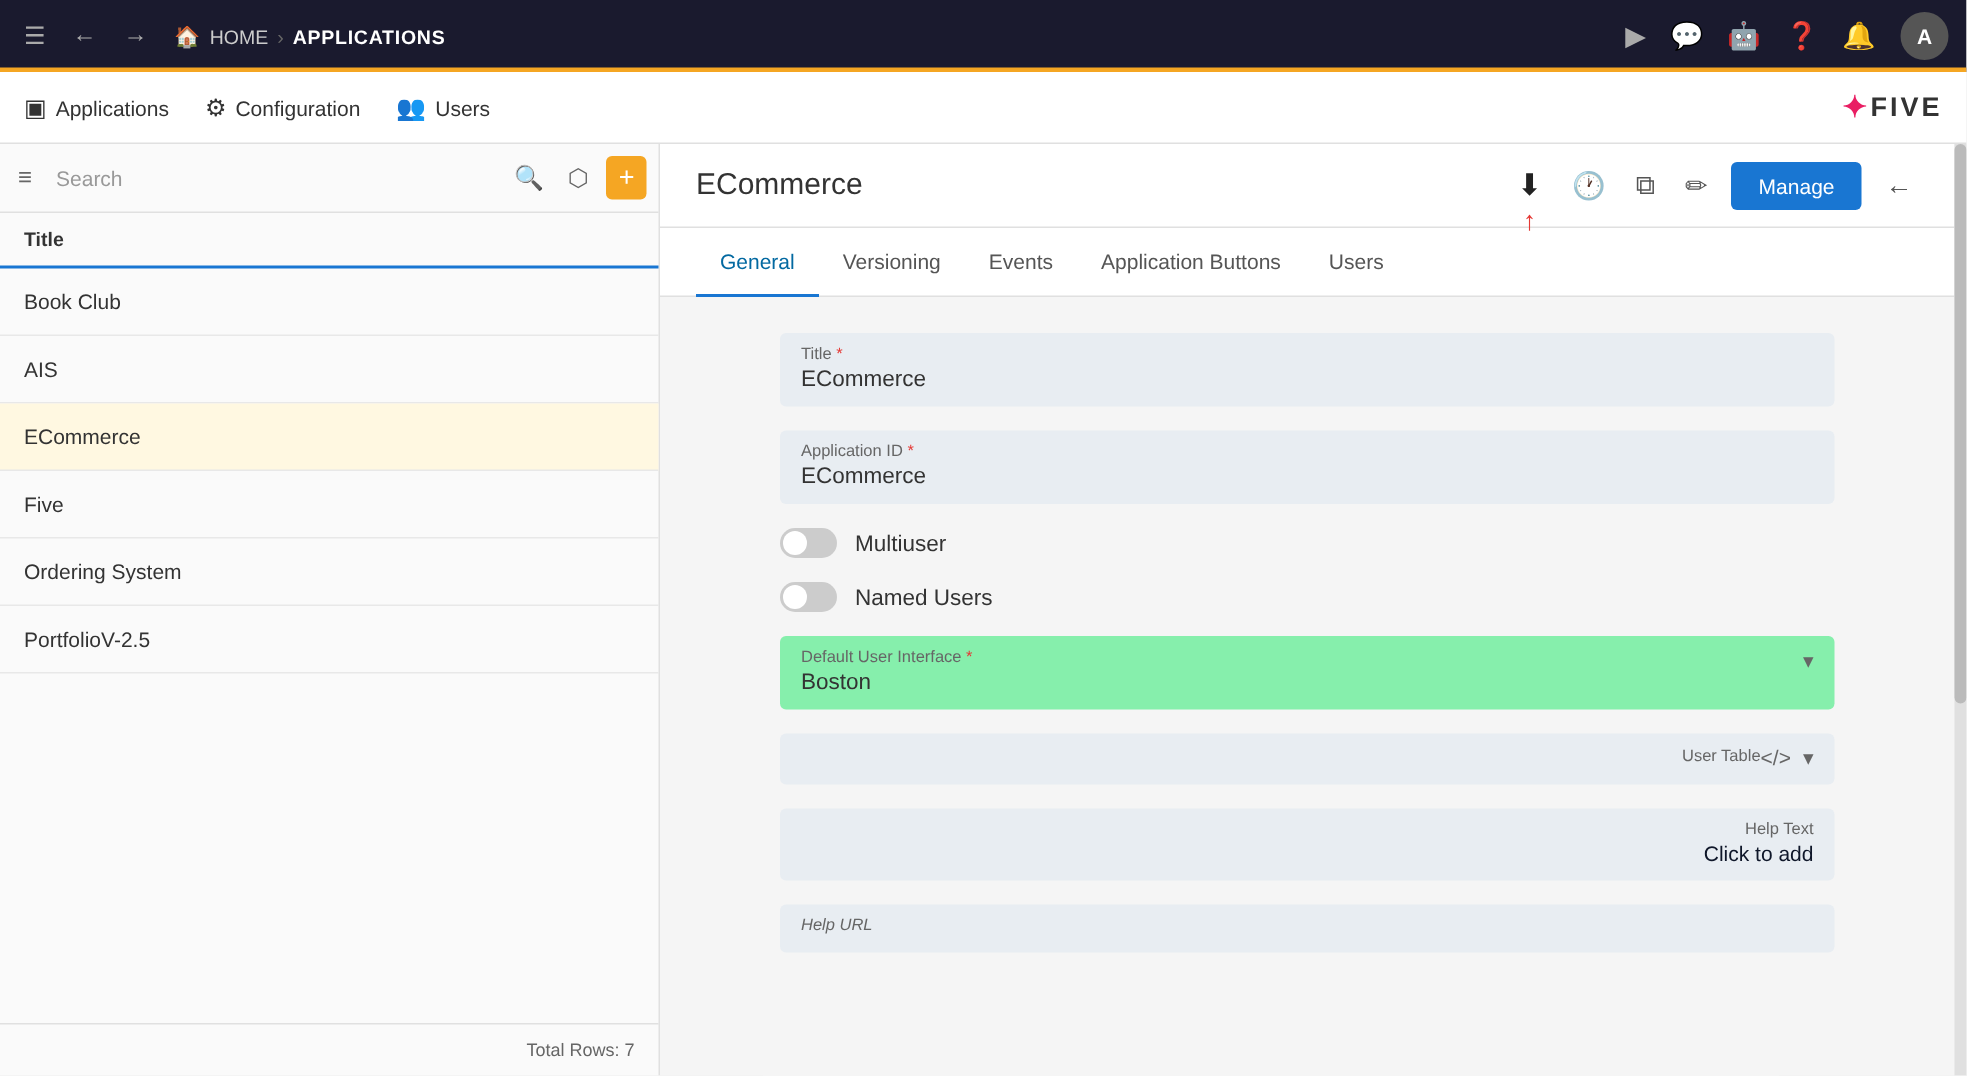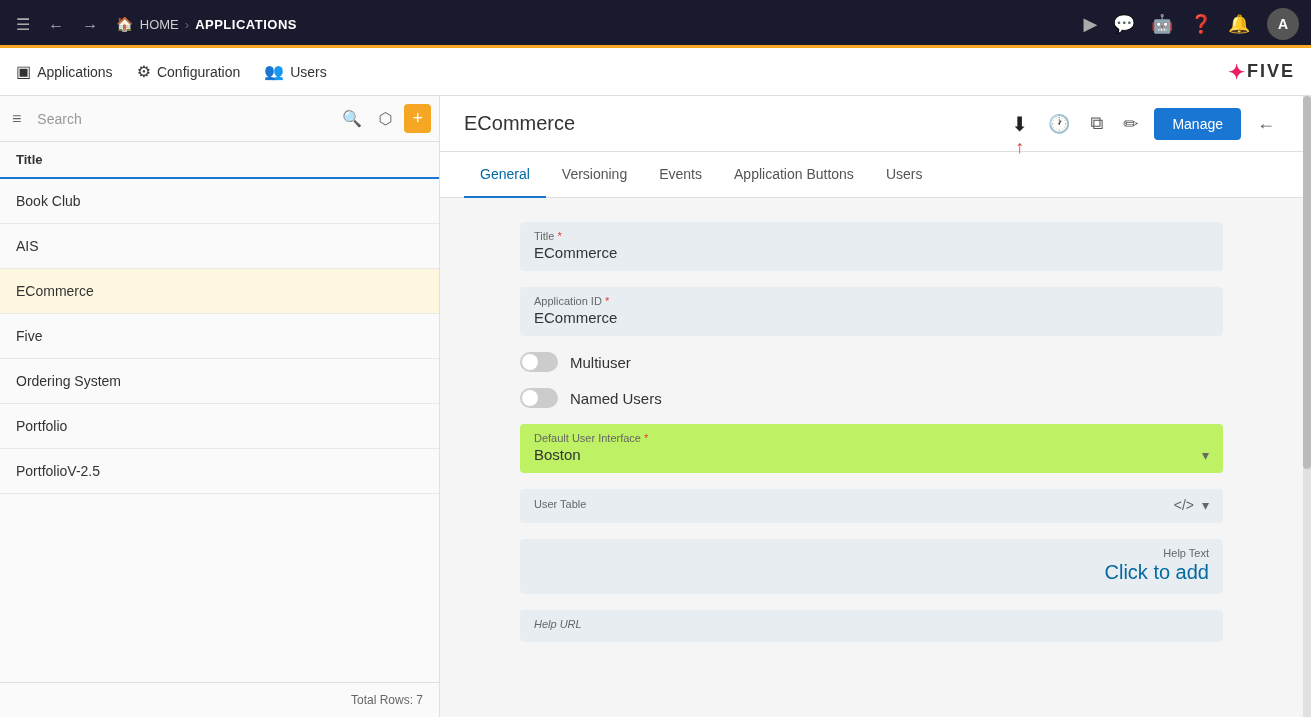--- a/index.html
+++ b/index.html
@@ -226,47 +226,47 @@
       position: absolute;
       top: 2px; left: 2px;
       width: 16px; height: 16px;
       background: #fff; border-radius: 50%;
       transition: left 0.2s;
     }
     .toggle-label { font-size: 15px; color: #333; }
 
     
     .dropdown-container {
-      background: #bef264;
+      background: #86efac;
       border-radius: 4px;
       padding: 8px 14px 10px;
-      display: flex; align-items: flex-end;
+      display: flex; align-items: flex-start;
     }
     .dropdown-content { flex: 1; }
     .dropdown-arrow { color: #666; font-size: 14px; }
 
     
     .user-table-container {
       background: #e8edf2;
       border-radius: 4px;
       padding: 8px 14px 10px;
       display: flex; align-items: center;
     }
-    .user-table-content { flex: 1; }
+    .user-table-content { flex: 1; text-align: right; }
     .user-table-icons { display: flex; gap: 8px; align-items: center; color: #666; }
 
     
     .help-text-container {
       background: #e8edf2;
       border-radius: 4px;
       padding: 8px 14px 10px;
       text-align: right;
     }
     .help-text-label { font-size: 11px; color: #666; margin-bottom: 2px; }
-    .help-text-placeholder { font-size: 20px; color: #0369a1; }
+    .help-text-placeholder { font-size: 14px; color: #0f172a; }
 
     
     .help-url-container {
       background: #e8edf2;
       border-radius: 4px;
       padding: 8px 14px 10px;
     }
     .help-url-label { font-size: 11px; color: #666; margin-bottom: 2px; font-style: italic; }
 
     
@@ -359,23 +359,20 @@
       <div class="list-item active">
         <span>ECommerce</span>
       </div>
       <div class="list-item">
         <span>Five</span>
       </div>
       <div class="list-item">
         <span>Ordering System</span>
       </div>
       <div class="list-item">
-        <span>Portfolio</span>
-      </div>
-      <div class="list-item">
         <span>PortfolioV-2.5</span>
       </div>
     </div>
 
     <div class="sidebar-footer">
       <span>Total Rows: 7</span>
     </div>
   </div>
 
   <div class="content-area">

